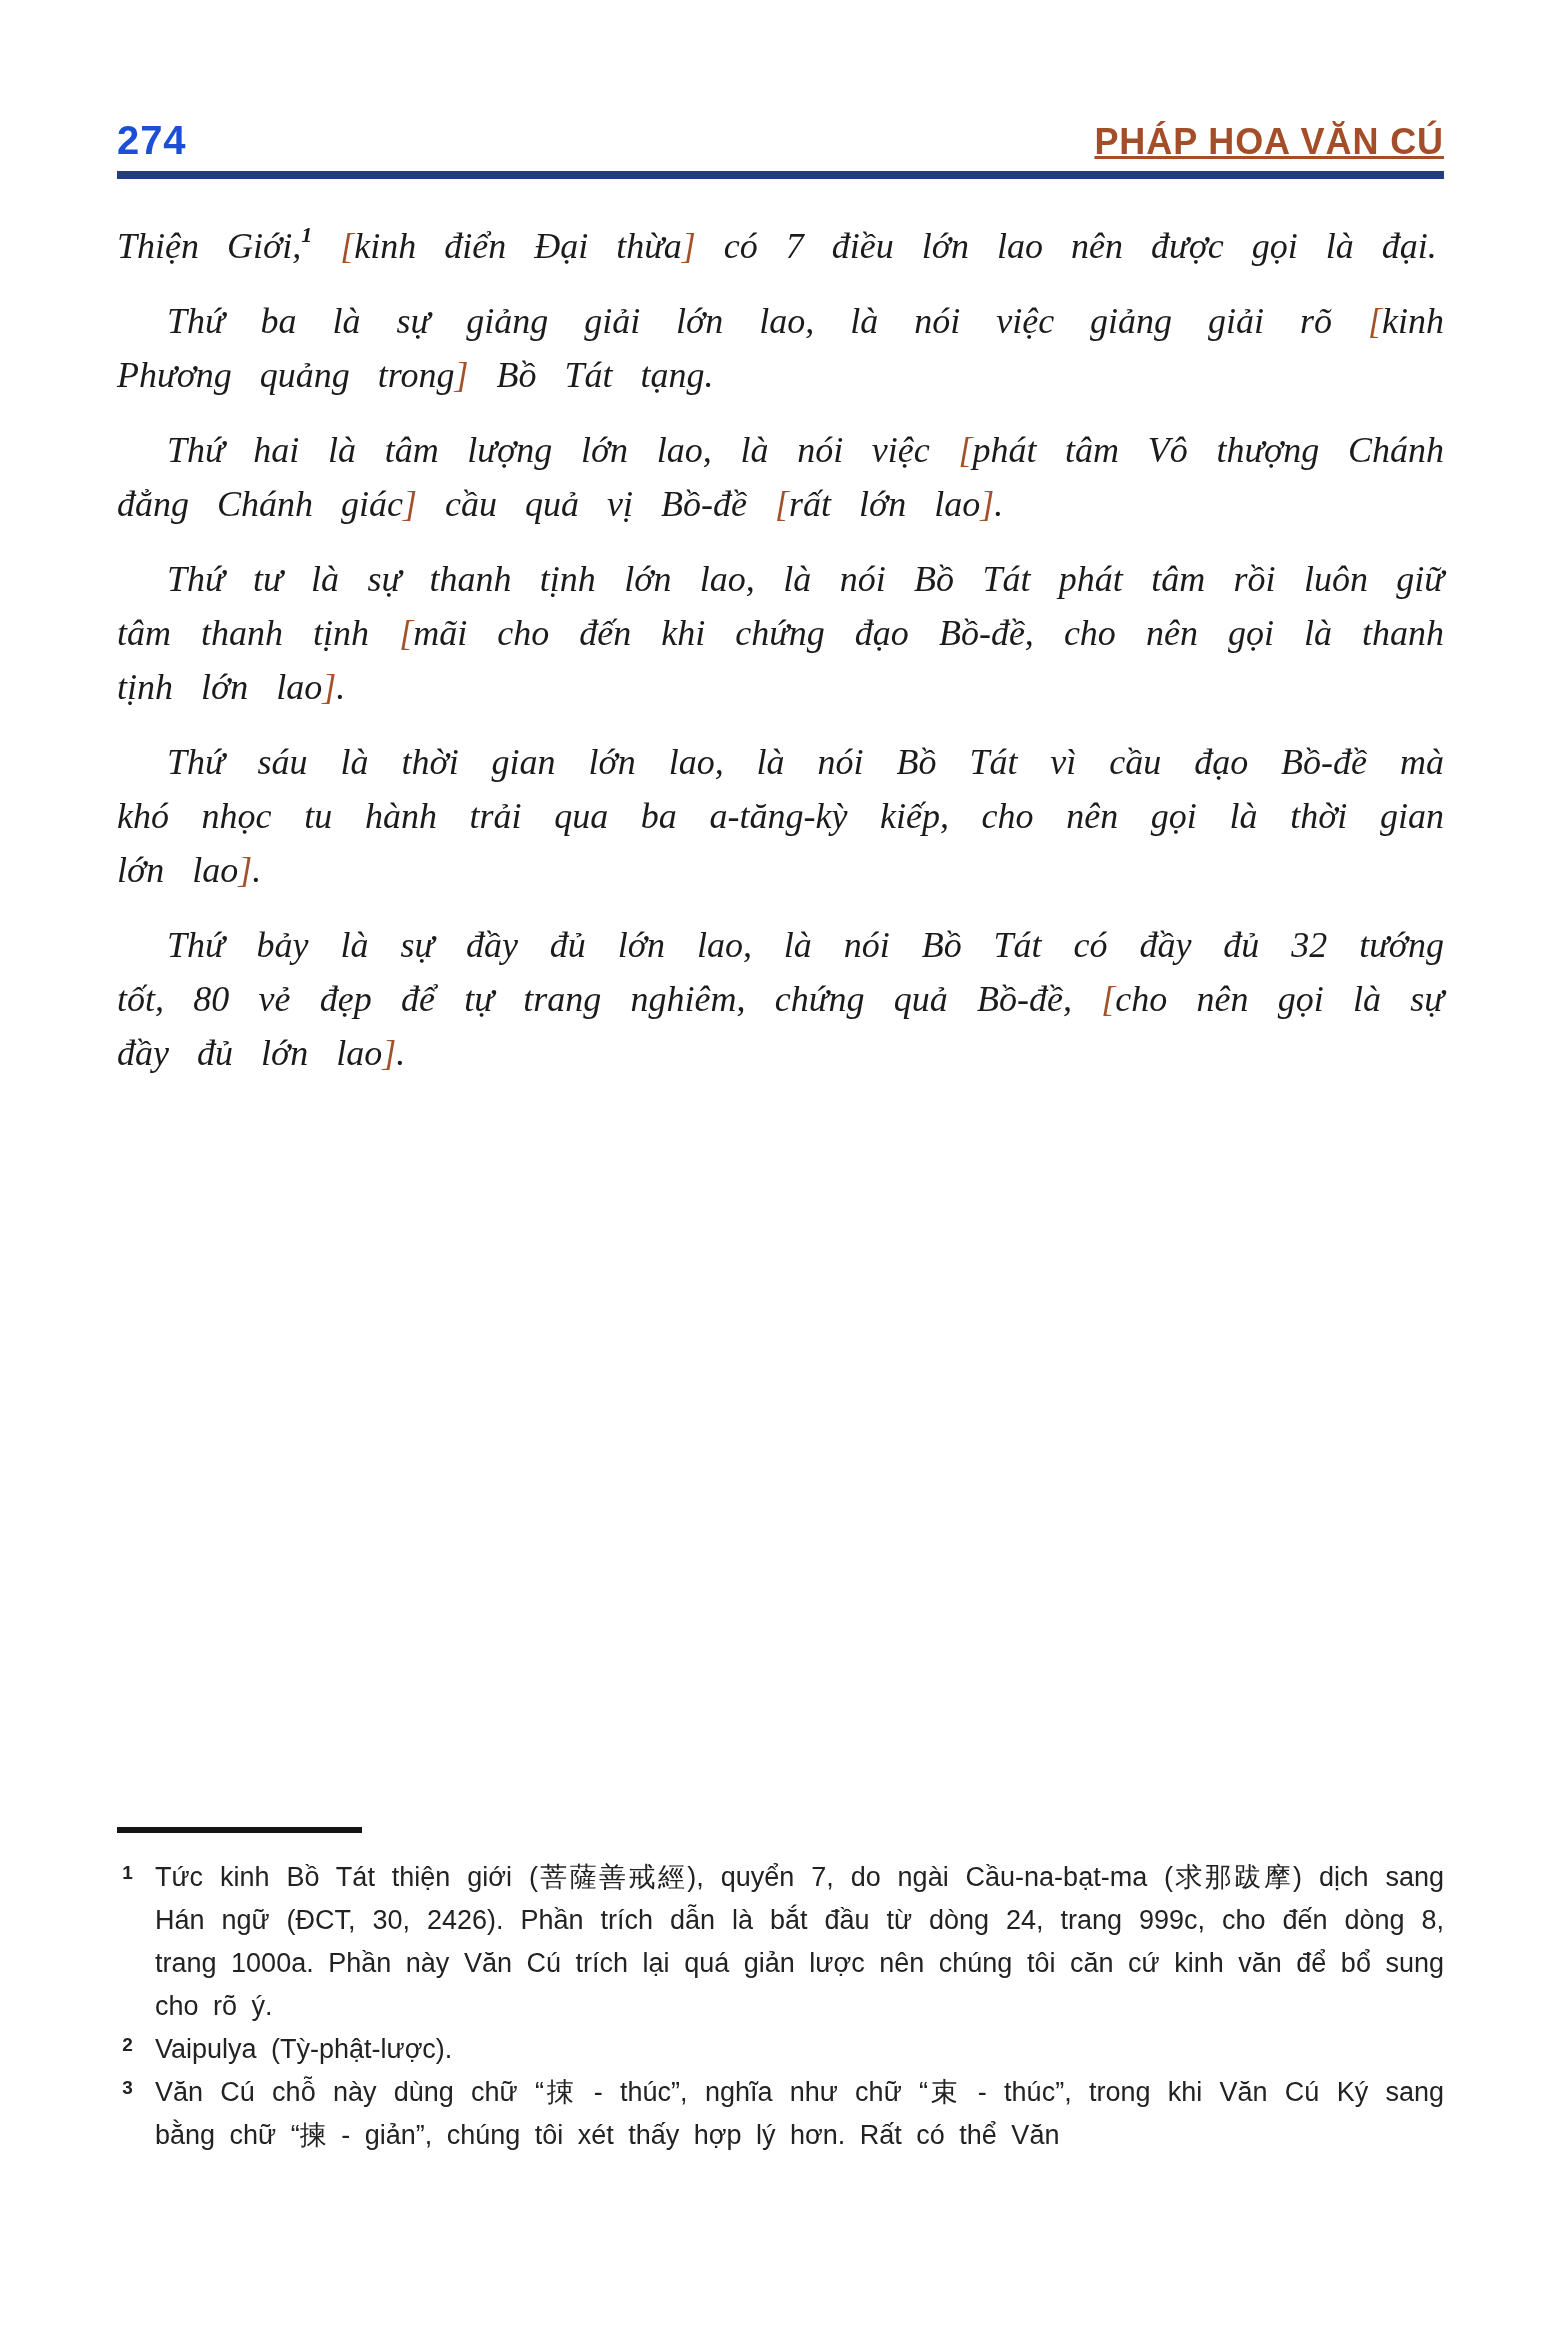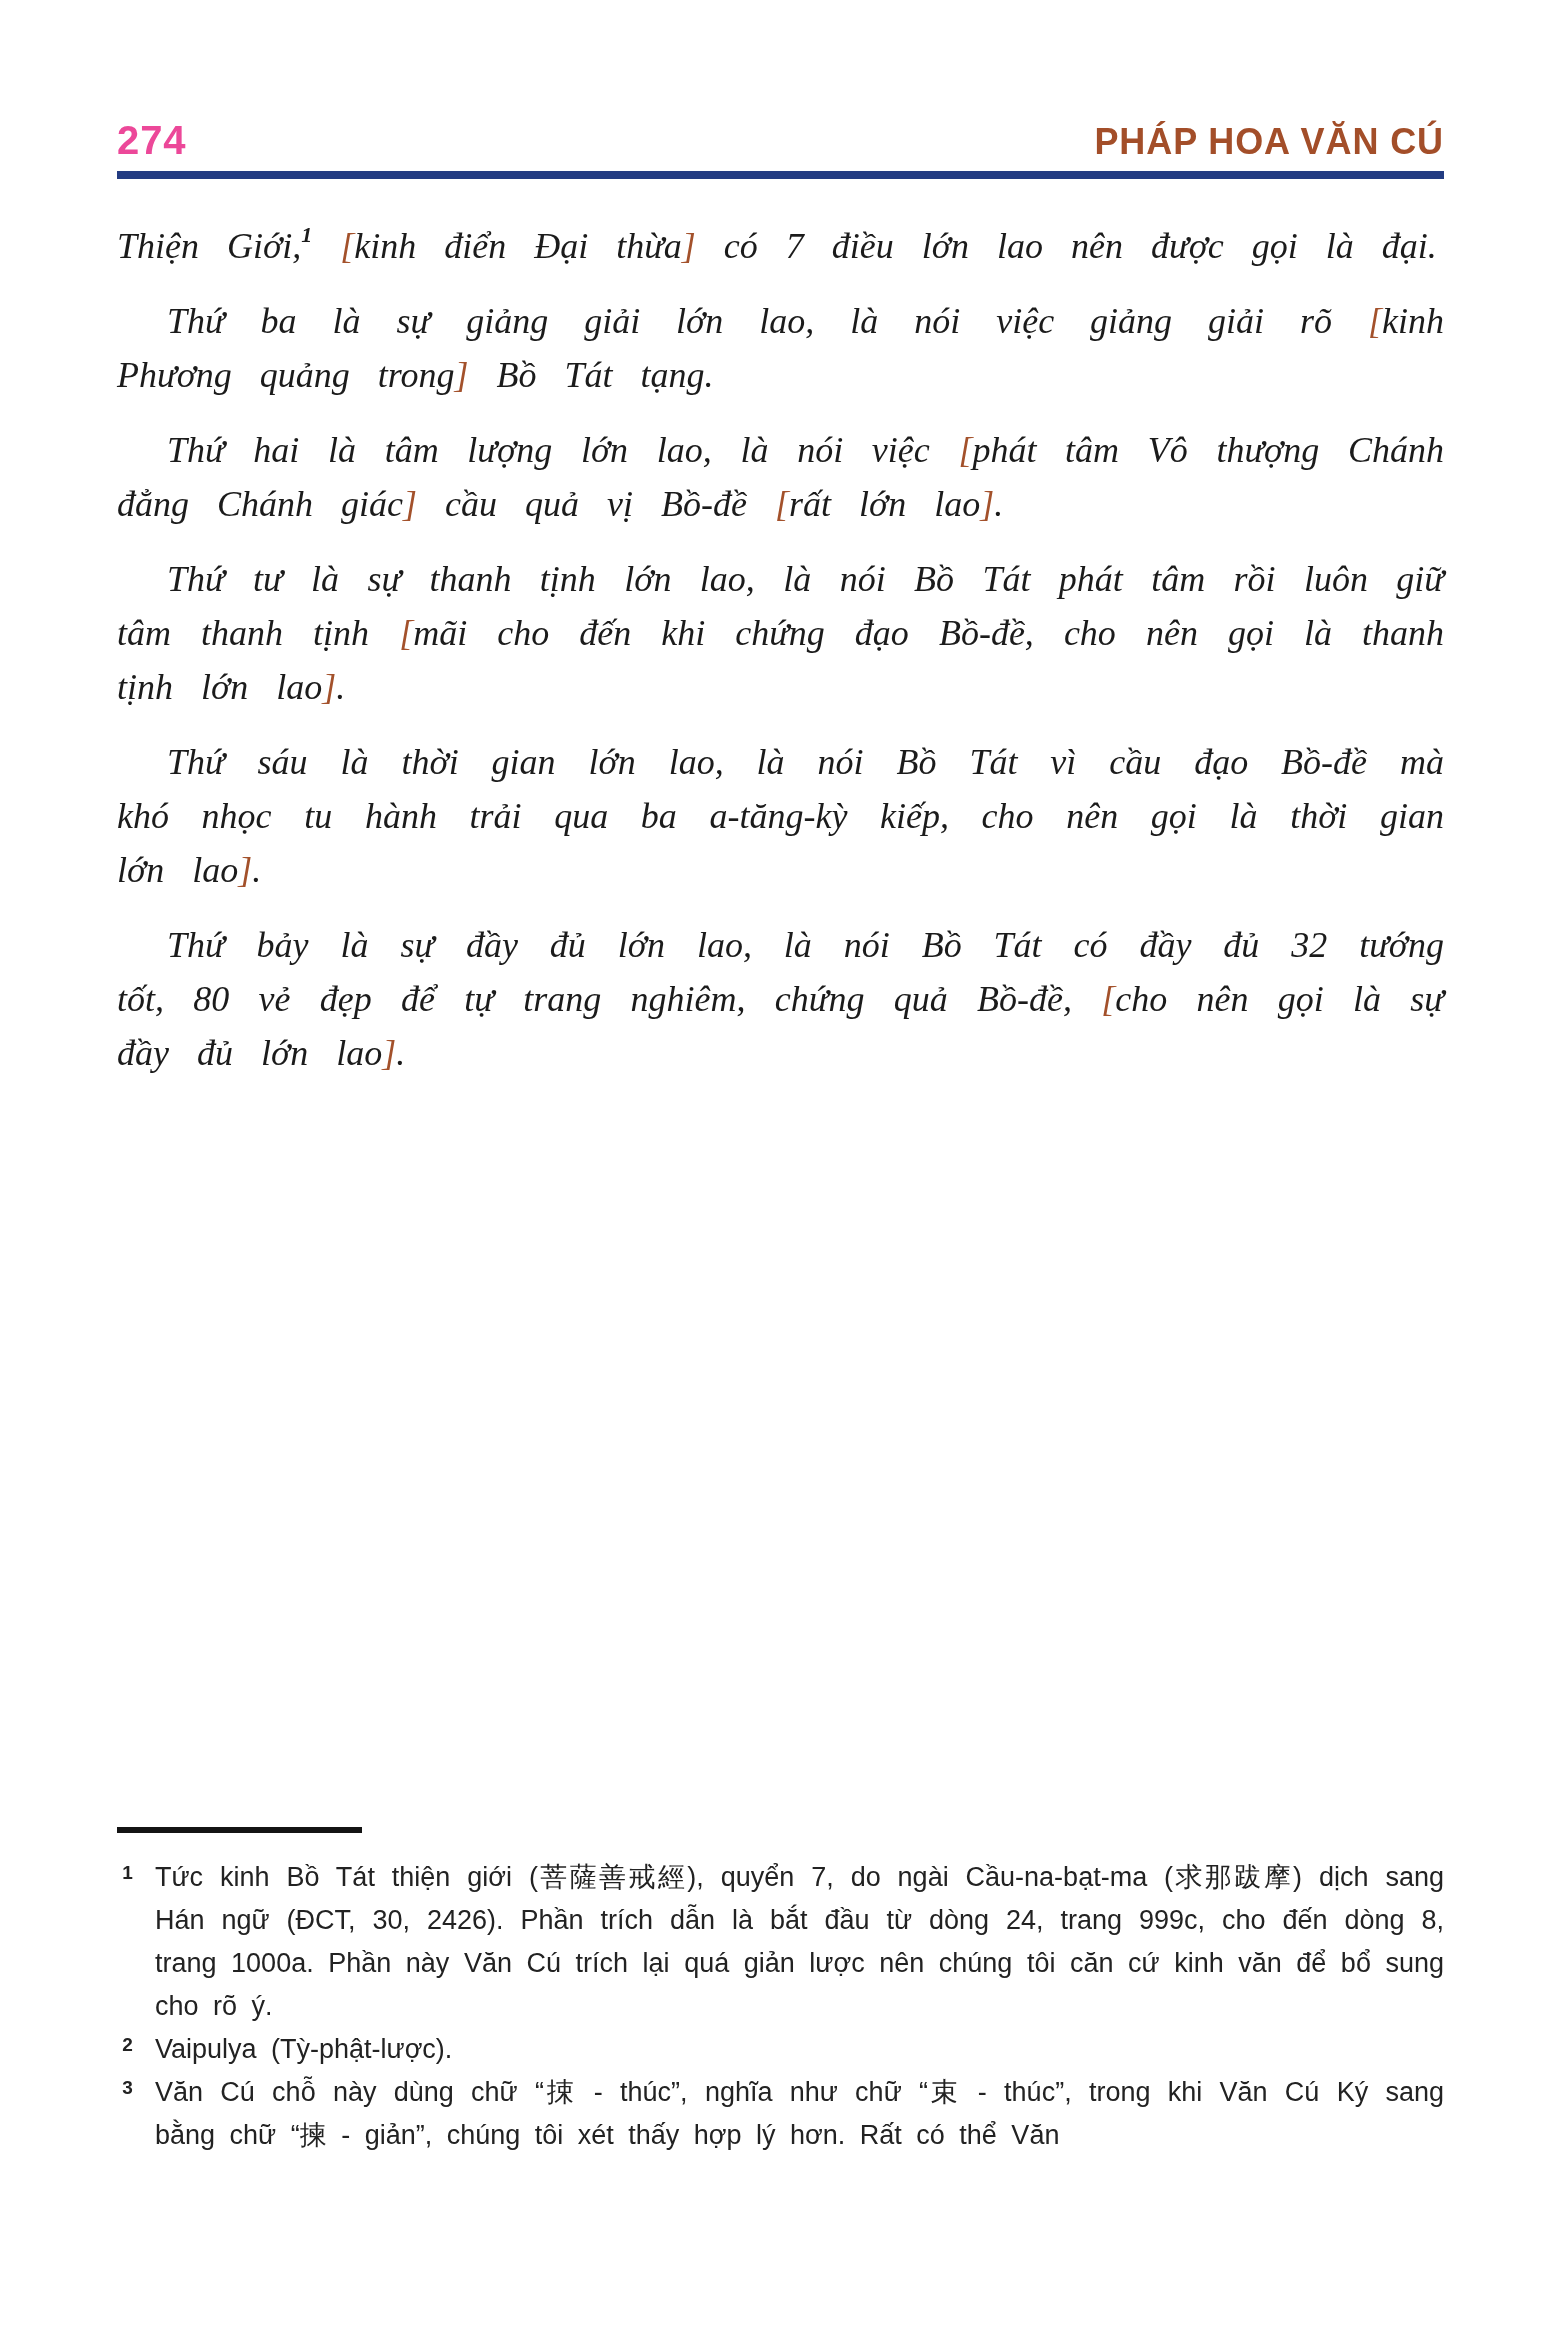--- a/index.html
+++ b/index.html
@@ -17,26 +17,27 @@
     top: 118px; left: 117px; right: 117px;
     display: flex;
     justify-content: space-between;
     align-items: flex-end;
     font-family: "Liberation Sans", sans-serif;
     font-weight: bold;
   }
   .page-num {
     font-size: 40px;
     letter-spacing: 0.9px;
-    color: #ec4899;
+    color: #1d4ed8;
   }
   .running-title {
     font-size: 36px;
     letter-spacing: 0.9px;
     color: var(--accent-title, #A34E29);
+    text-decoration: underline;
   }
   .header-rule {
     position: absolute;
     top: 171px; left: 117px; right: 117px;
     height: 7.8px;
     background: var(--rule-blue, #233C82);
   }
   .body-text {
     position: absolute;
     top: 219px; left: 117px; right: 117px;

